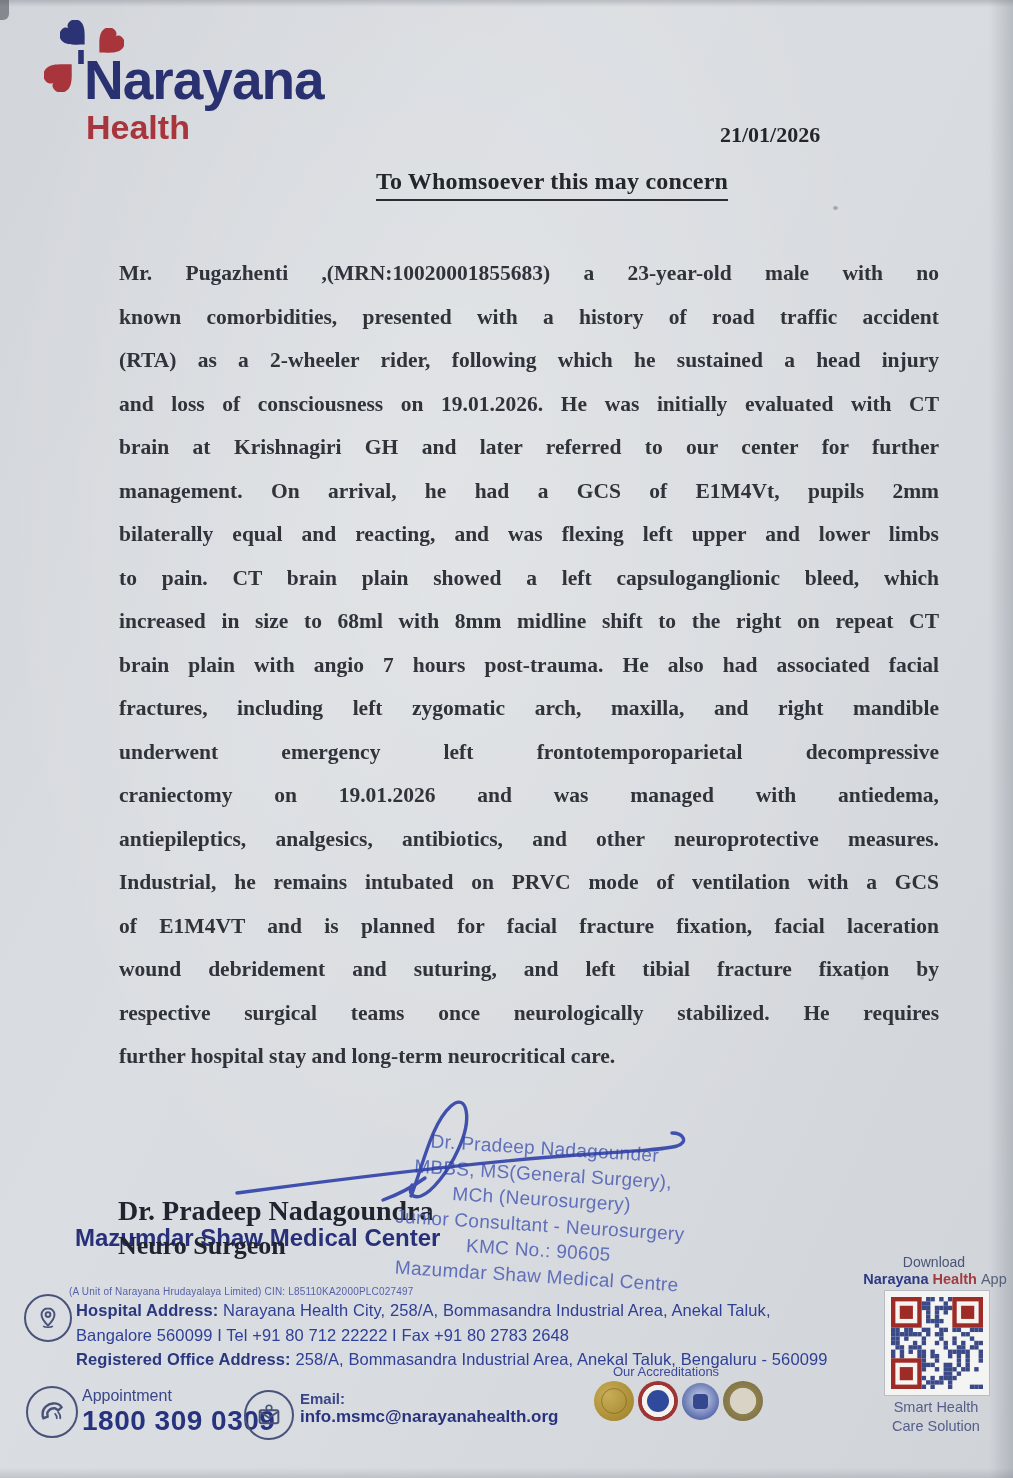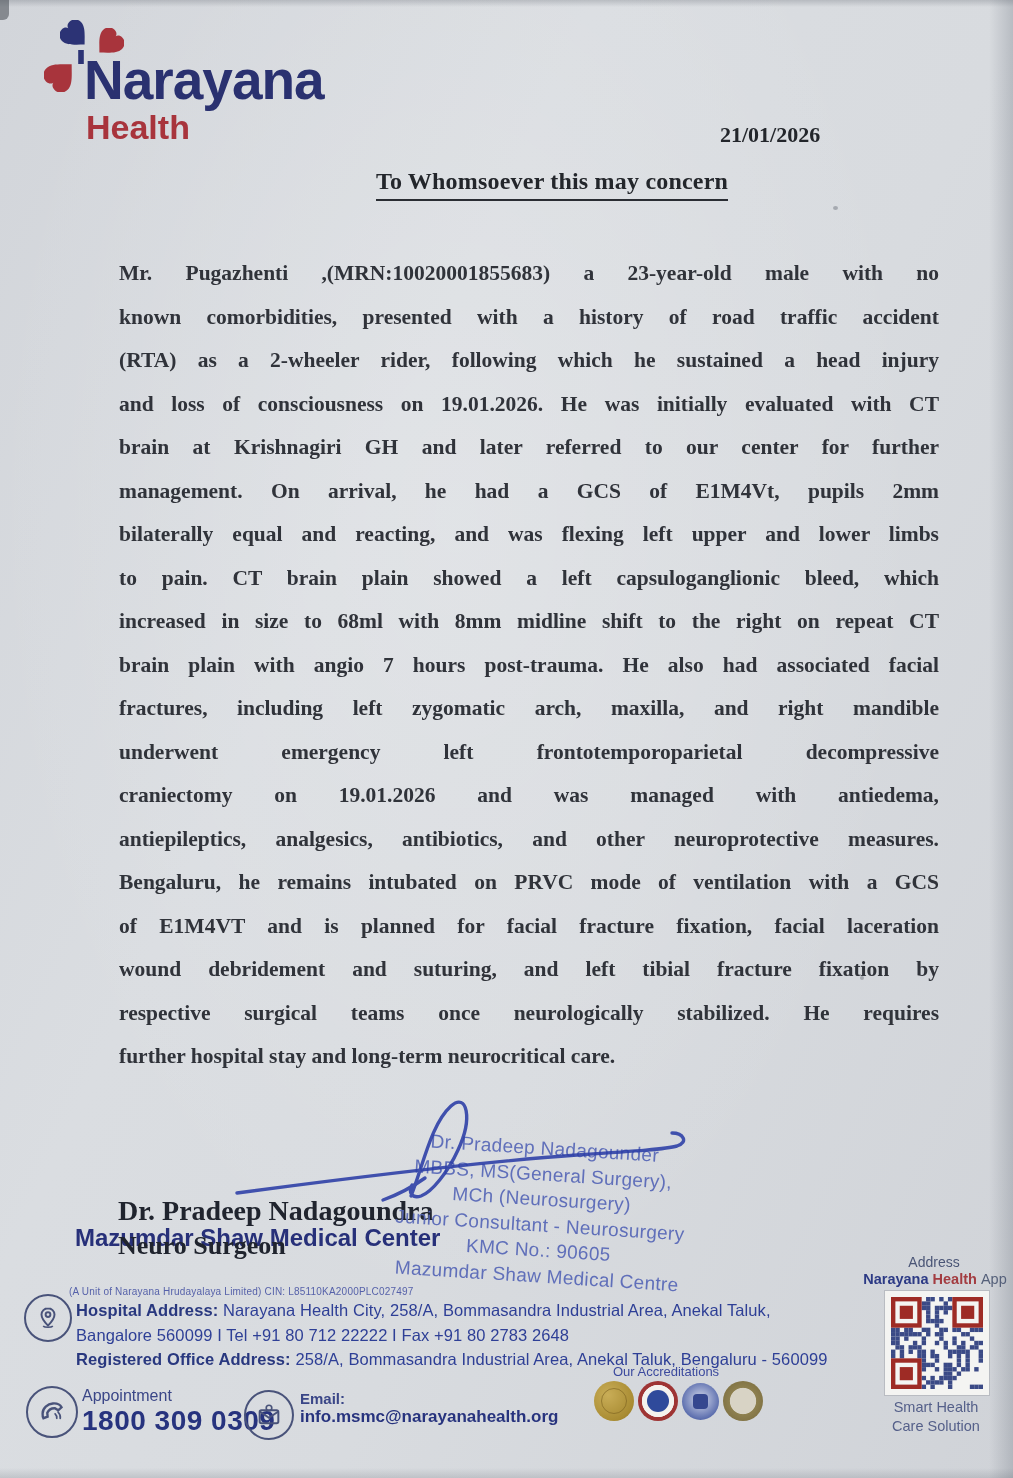--- a/index.html
+++ b/index.html
@@ -137,21 +137,21 @@
       <div class="body-line">brain at Krishnagiri GH and later referred to our center for further</div>
       <div class="body-line">management. On arrival, he had a GCS of E1M4Vt, pupils 2mm</div>
       <div class="body-line">bilaterally equal and reacting, and was flexing left upper and lower limbs</div>
       <div class="body-line">to pain. CT brain plain showed a left capsuloganglionic bleed, which</div>
       <div class="body-line">increased in size to 68ml with 8mm midline shift to the right on repeat CT</div>
       <div class="body-line">brain plain with angio 7 hours post-trauma. He also had associated facial</div>
       <div class="body-line">fractures, including left zygomatic arch, maxilla, and right mandible</div>
       <div class="body-line">underwent emergency left frontotemporoparietal decompressive</div>
       <div class="body-line">craniectomy on 19.01.2026 and was managed with antiedema,</div>
       <div class="body-line">antiepileptics, analgesics, antibiotics, and other neuroprotective measures.</div>
-      <div class="body-line">Bengaluru, he remains intubated on PRVC mode of ventilation with a GCS</div>
+      <div class="body-line">Industrial, he remains intubated on PRVC mode of ventilation with a GCS</div>
       <div class="body-line">of E1M4VT and is planned for facial fracture fixation, facial laceration</div>
       <div class="body-line">wound debridement and suturing, and left tibial fracture fixation by</div>
       <div class="body-line">respective surgical teams once neurologically stabilized. He requires</div>
       <div class="body-line">further hospital stay and long-term neurocritical care.</div>
     </div>
 
   <svg class="signature" viewBox="0 0 490 108">
     <g fill="none" stroke="#2b3da6" stroke-width="3.4" stroke-linecap="round" opacity="0.88">
       <path d="M196,100 C208,70 216,28 236,10 C252,-4 258,22 243,54 C233,76 217,96 206,100 C197,103 193,96 197,89"></path>
       <path d="M22,97 C120,84 262,66 362,59 C422,55 452,53 462,50 C474,46 468,37 457,37"></path>
@@ -220,21 +220,21 @@
       <rect x="4" y="8" width="16" height="11" rx="1.5"></rect>
       <path d="M4,9 L12,14.5 L20,9"></path>
       <circle cx="12" cy="6" r="2.4" stroke-width="1.4"></circle>
     </svg>
   </div>
   <div class="f-email">
     <div class="lbl">Email:</div>
     <div class="val">info.msmc@narayanahealth.org</div>
   </div>
 
-  <div class="app-download">Address</div>
+  <div class="app-download">Download</div>
   <div class="app-brand">
     <span class="b1">Narayana</span>
     <span class="b2">Health</span>
     <span class="b3">App</span>
   </div>
   <div class="qr-box">
     <svg id="qr-svg" width="92" height="92" viewBox="0 0 84 84">
         <rect x="32" y="0" width="4" height="4" fill="#3b4a86"></rect>
         <rect x="36" y="0" width="4" height="4" fill="#3b4a86"></rect>
         <rect x="44" y="0" width="4" height="4" fill="#3b4a86"></rect>

